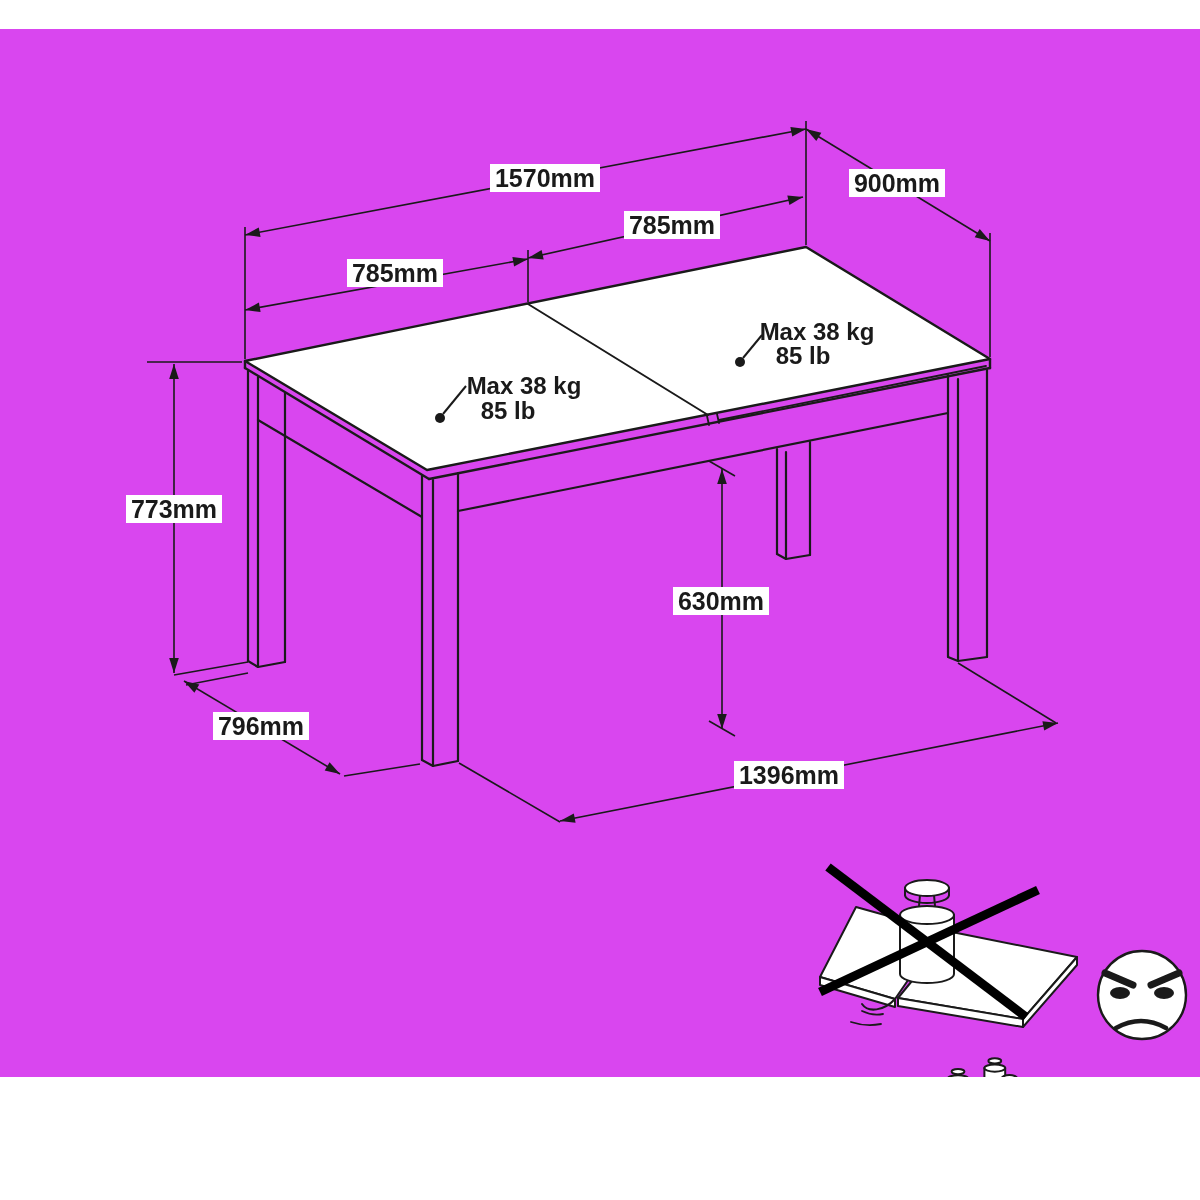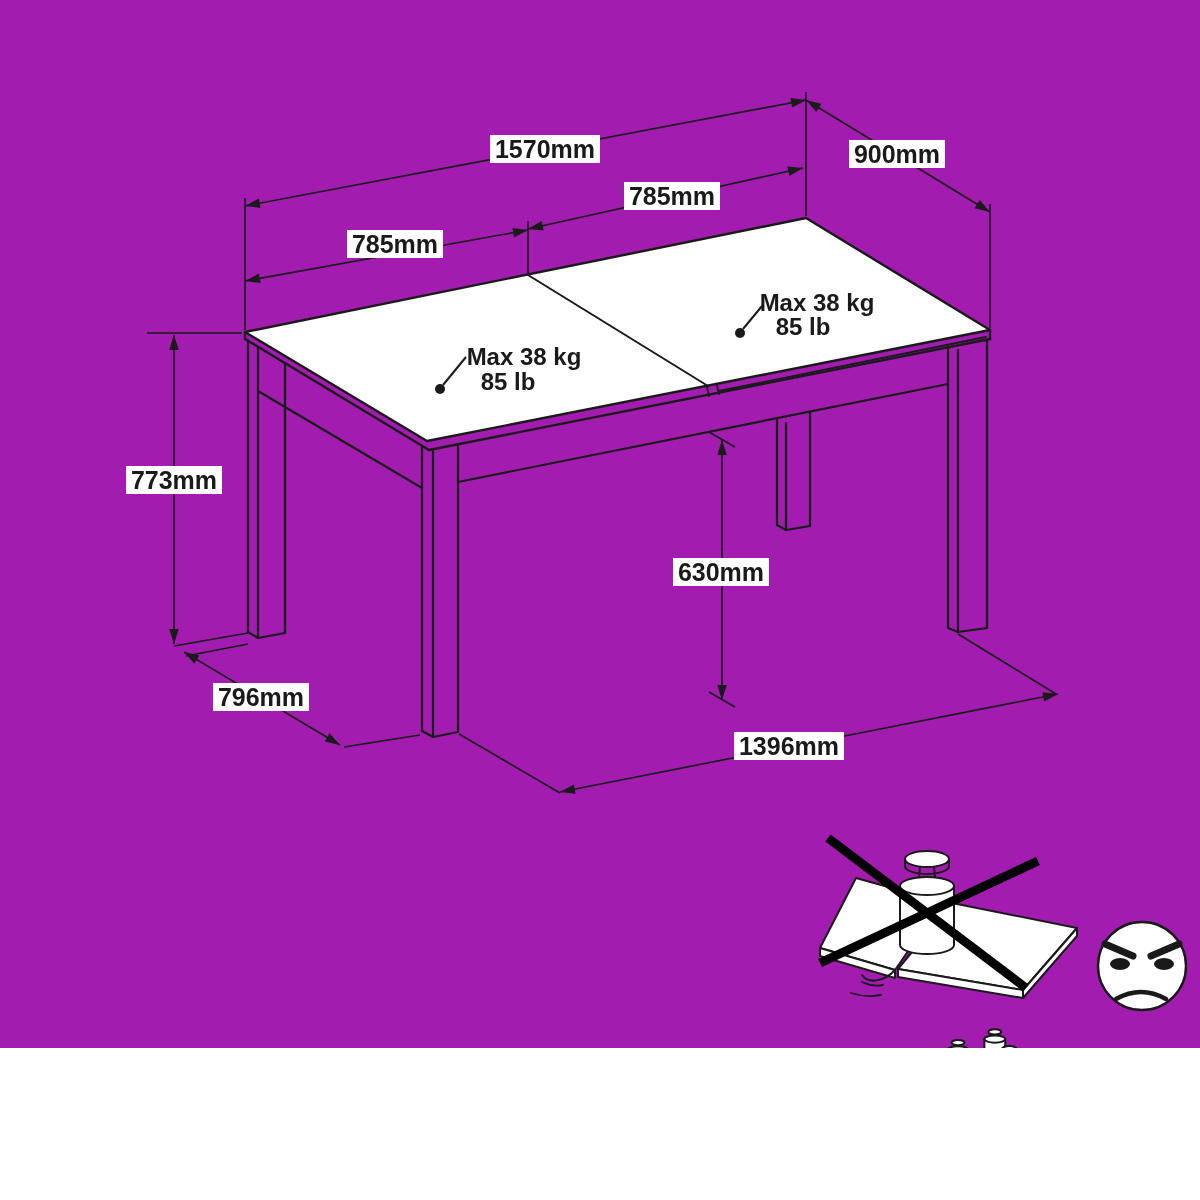--- a/index.html
+++ b/index.html
@@ -1,16 +1,16 @@
 <!DOCTYPE html>
 <html><head>
 <meta charset="utf-8">
 <style>
   html,body{margin:0;padding:0;background:#ffffff;}
-  .page{width:1200px;height:1048px;position:relative;background:#a21caf;overflow:hidden;}
+  .page{width:1200px;height:1048px;position:relative;background:#d946ef;overflow:hidden;margin-top:29px;}
   svg{display:block;}
   text{font-family:"Liberation Sans","DejaVu Sans",sans-serif;font-weight:700;fill:#1a1a1a;}
   .dimtext{font-size:25px;}
   .loadtext{font-size:24px;}
 </style>
 </head>
 <body>
 
 <div class="page">
 <svg width="1200" height="1200" viewBox="0 0 1200 1200">

